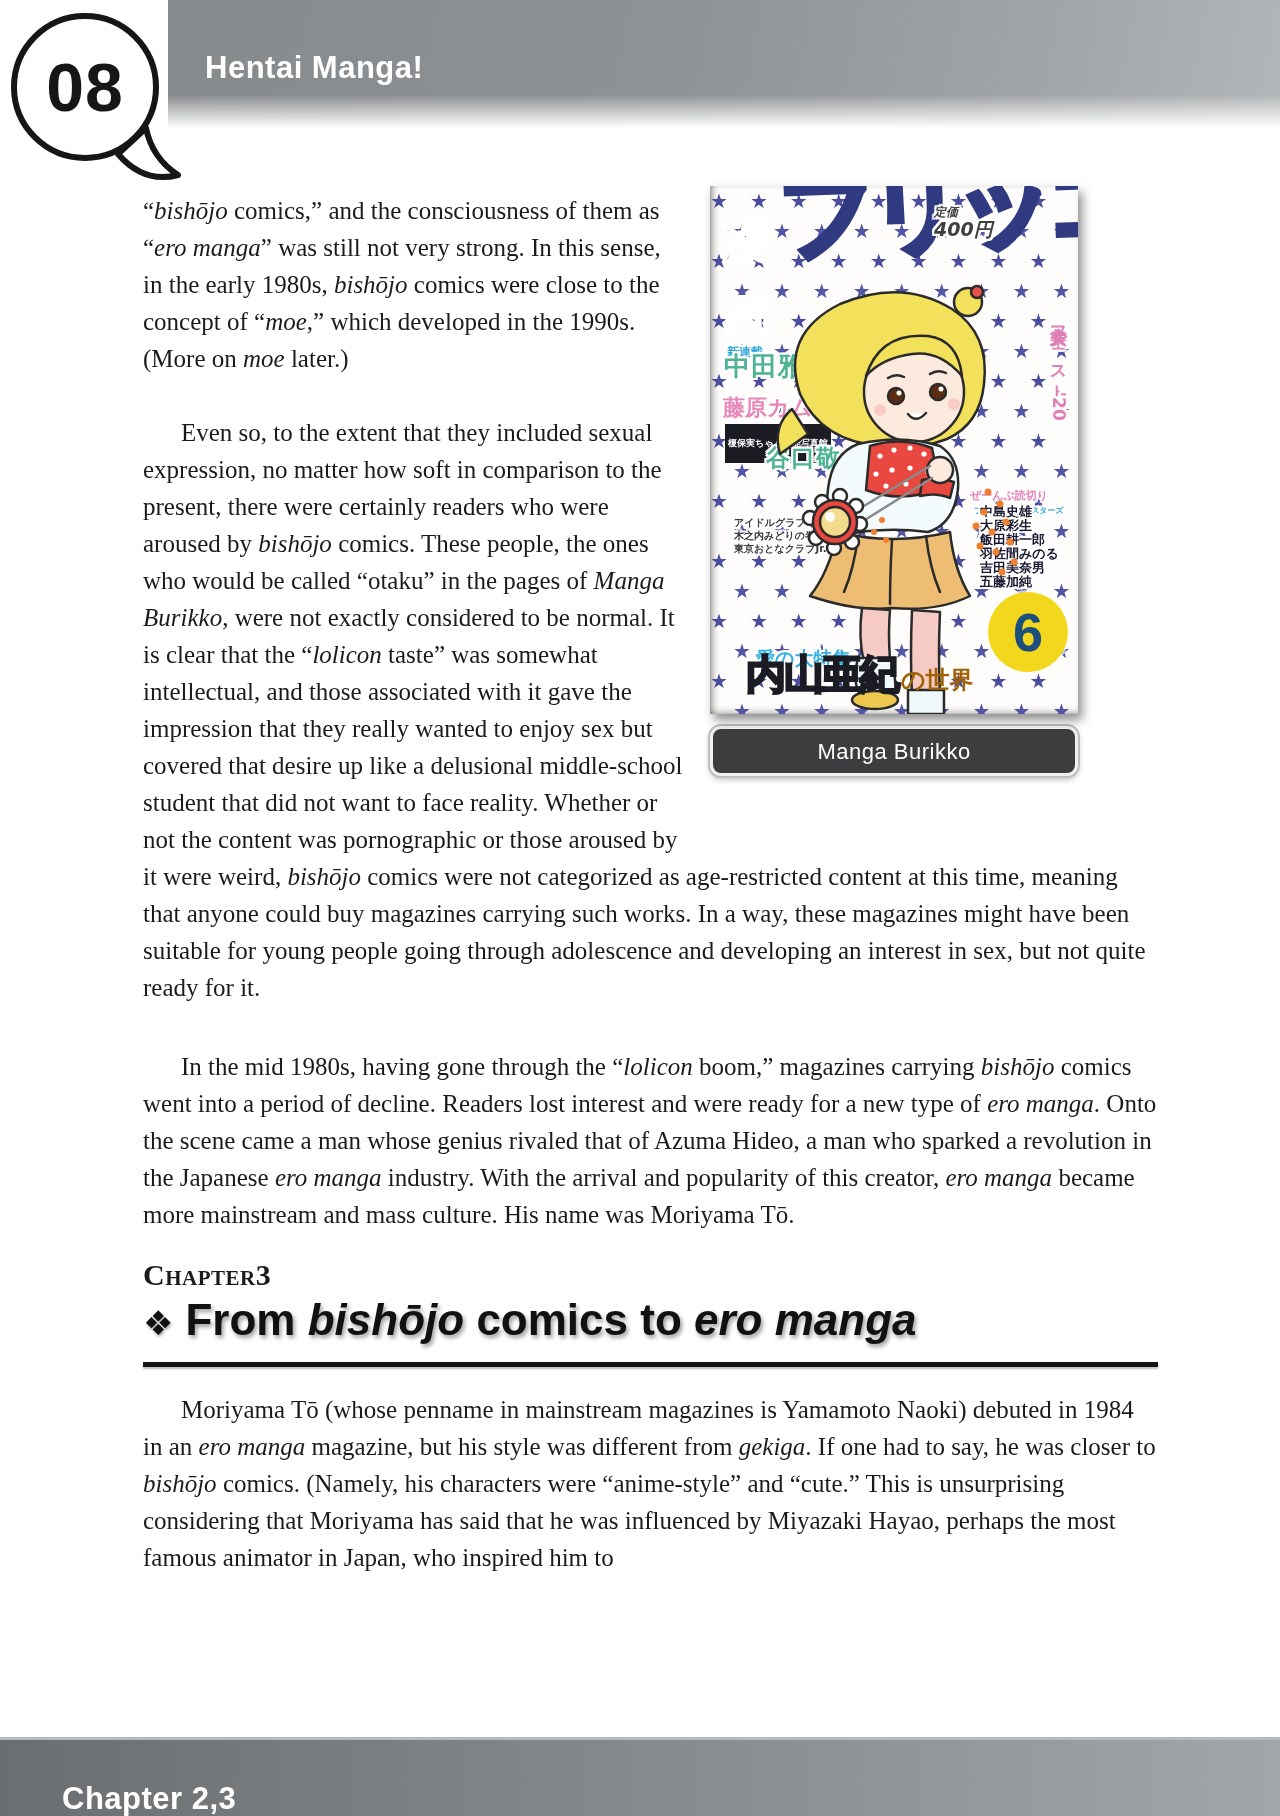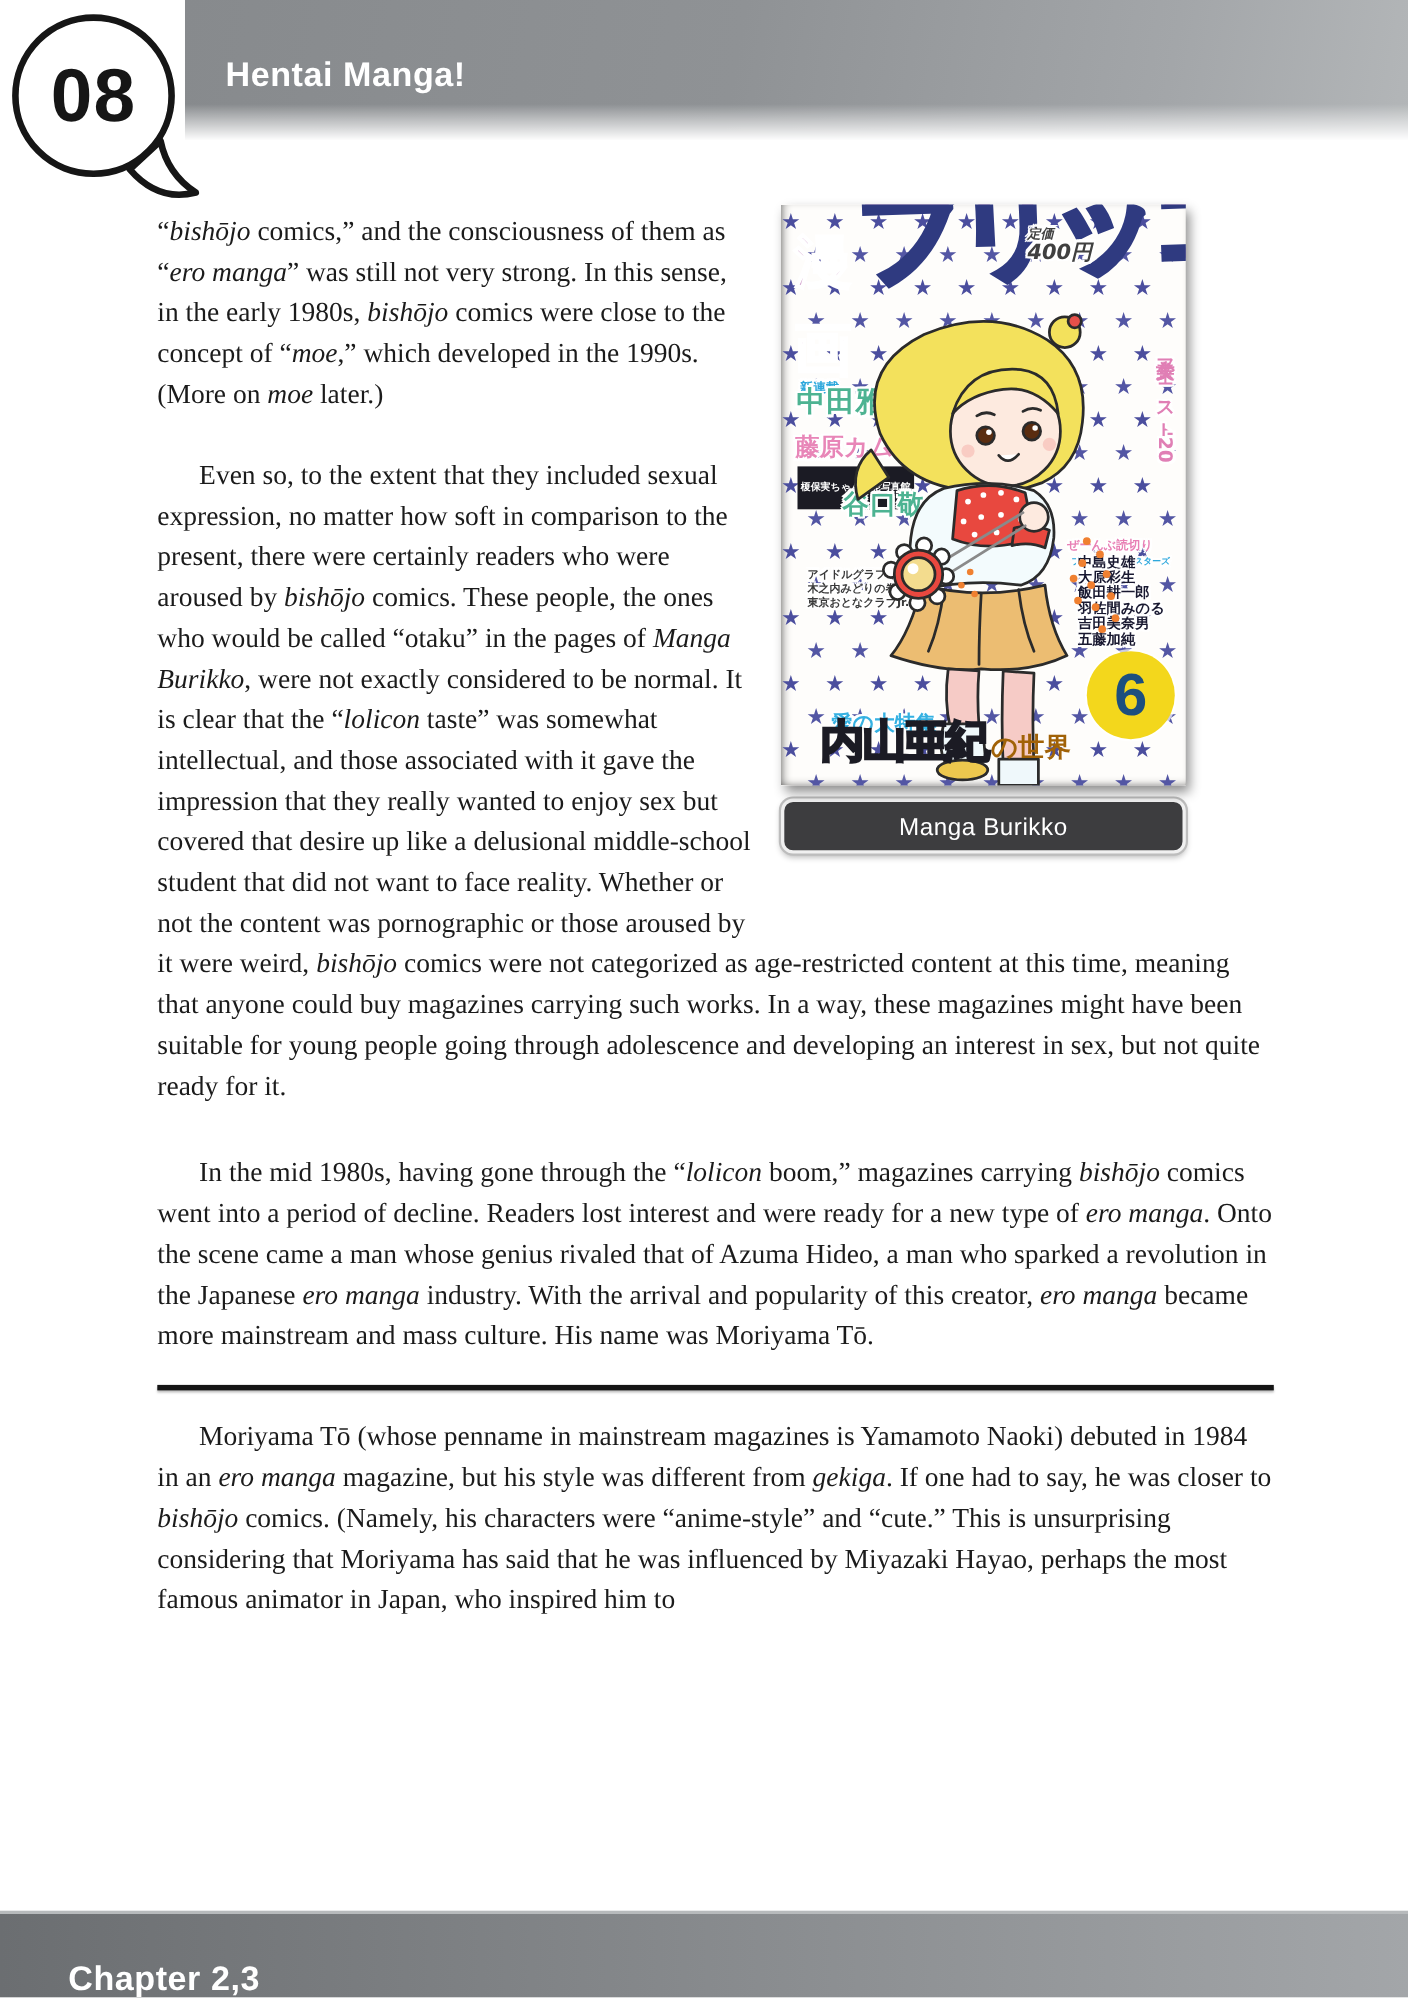--- a/index.html
+++ b/index.html
@@ -266,20 +266,22 @@
       <div class="c-feature o-w">愛の大特集</div>
       <div class="c-big"><span>内山亜紀</span><span class="suffix">の世界</span></div>
     </div>
     <div class="caption">Manga Burikko</div>
   </div>
 
   <p class="p1"><span>“</span><span class="it">bishōjo</span><span> comics,” and the consciousness of them as “</span><span class="it">ero manga</span><span>” was still not very strong. In this sense, in the early 1980s, </span><span class="it">bishōjo</span><span> comics were close to the concept of “</span><span class="it">moe</span><span>,” which developed in the 1990s. (More on </span><span class="it">moe</span><span> later.)</span></p>
   <p class="ind p2"><span>Even so, to the extent that they included sexual expression, no matter how soft in comparison to the present, there were certainly readers who were aroused by </span><span class="it">bishōjo</span><span> comics. These people, the ones who would be called “otaku” in the pages of </span><span class="it">Manga Burikko</span><span>, were not exactly considered to be normal. It is clear that the “</span><span class="it">lolicon</span><span> taste” was somewhat intellectual, and those associated with it gave the impression that they really wanted to enjoy sex but covered that desire up like a delusional middle-school student that did not want to face reality. Whether or not the content was pornographic or those aroused by it were weird, </span><span class="it">bishōjo</span><span> comics were not categorized as age-restricted content at this time, meaning that anyone could buy magazines carrying such works. In a way, these magazines might have been suitable for young people going through adolescence and developing an interest in sex, but not quite ready for it.</span></p>
   <p class="ind p3"><span>In the mid 1980s, having gone through the “</span><span class="it">lolicon</span><span> boom,” magazines carrying </span><span class="it">bishōjo</span><span> comics went into a period of decline. Readers lost interest and were ready for a new type of </span><span class="it">ero manga</span><span>. Onto the scene came a man whose genius rivaled that of Azuma Hideo, a man who sparked a revolution in the Japanese </span><span class="it">ero manga</span><span> industry. With the arrival and popularity of this creator, </span><span class="it">ero manga</span><span> became more mainstream and mass culture. His name was Moriyama Tō.</span></p>
 
+  <div class="chapter-label">Chapter3</div>
+  <div class="big-heading"><span class="marker">❖</span><span><span>From </span><span class="it">bishōjo</span><span> comics to </span><span class="it">ero manga</span></span></div>
   <div class="heading-rule"></div>
 
   <p class="ind p4"><span>Moriyama Tō (whose penname in mainstream magazines is Yamamoto Naoki) debuted in 1984 in an </span><span class="it">ero manga</span><span> magazine, but his style was different from </span><span class="it">gekiga</span><span>. If one had to say, he was closer to </span><span class="it">bishōjo</span><span> comics. (Namely, his characters were “anime-style” and “cute.” This is unsurprising considering that Moriyama has said that he was influenced by Miyazaki Hayao, perhaps the most famous animator in Japan, who inspired him to</span></p>
 </main>
 
 <div class="footer-bar">
   <div class="footer-label">Chapter 2,3</div>
 </div>
 
 </body></html>

